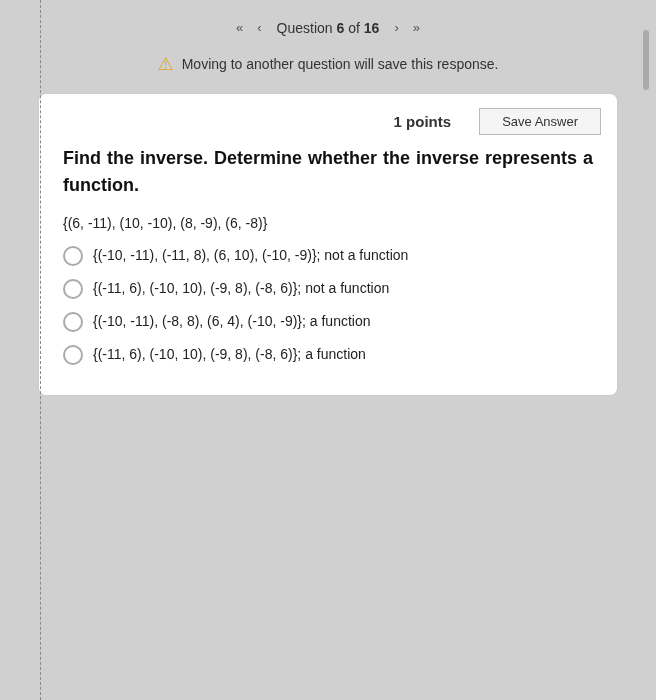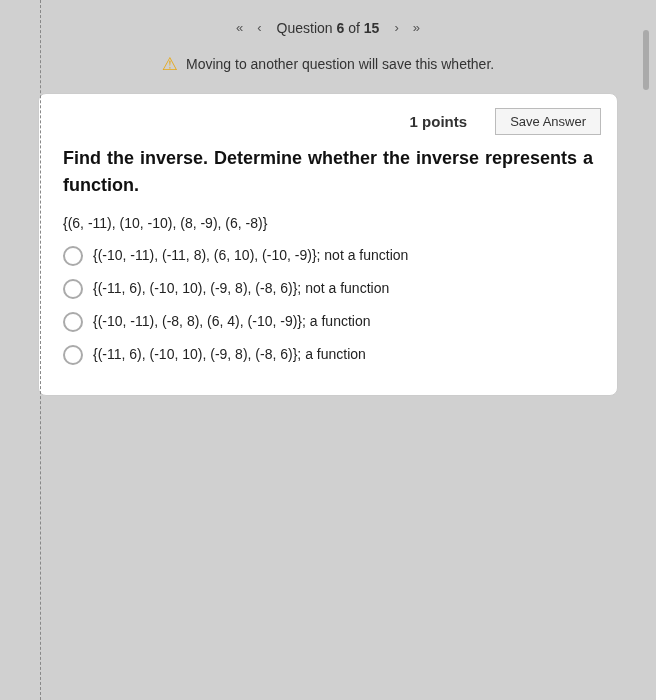--- a/index.html
+++ b/index.html
@@ -114,21 +114,21 @@
 
     .points-label {
       font-size: 15px;
       font-weight: bold;
       color: #333;
     }
 
     .save-btn {
       border: 1px solid #bbb;
       background: #f5f5f5;
-      padding: 5px 14px;
+      padding: 5px 22px;
       font-size: 13px;
       border-radius: 0;
       cursor: pointer;
       color: #333;
     }
 
     
     .question-content {
       padding: 0 24px;
     }
@@ -221,34 +221,34 @@
 
   <div class="nav-bar">
     <button class="nav-btn">
       <span>«</span>
     </button>
     <button class="nav-btn">
       <span>‹</span>
     </button>
 
     <span class="question-label">
-      <span>Question</span>&nbsp;<strong>6</strong>&nbsp;<span>of</span>&nbsp;<strong>15</strong>
+      <span>Question</span>&nbsp;<strong>6</strong>&nbsp;<span>of</span>&nbsp;<strong>16</strong>
     </span>
 
     <button class="nav-btn">
       <span>›</span>
     </button>
     <button class="nav-btn">
       <span>»</span>
     </button>
   </div>
 
   <div class="warning-bar">
     <span class="warning-icon">⚠</span>
-    <span class="warning-text">Moving to another question will save this whether.</span>
+    <span class="warning-text">Moving to another question will save this response.</span>
   </div>
 
   <div class="question-card">
 
     <div class="points-row">
       <span class="points-label">1 points</span>
       <button class="save-btn">Save Answer</button>
     </div>
 
     <div class="question-content">

